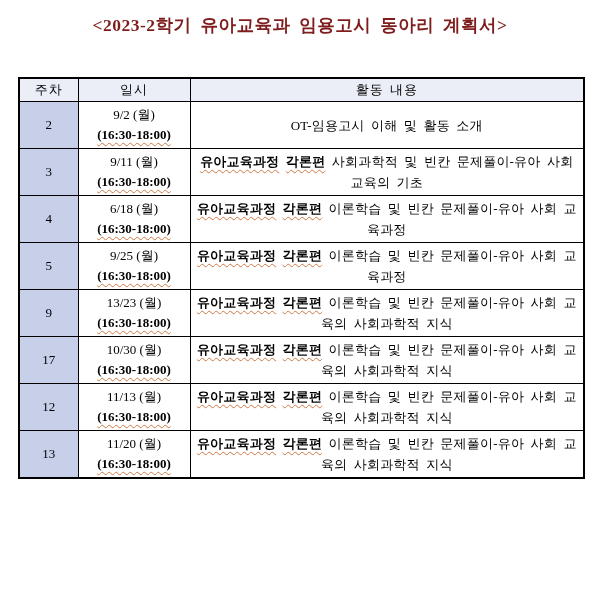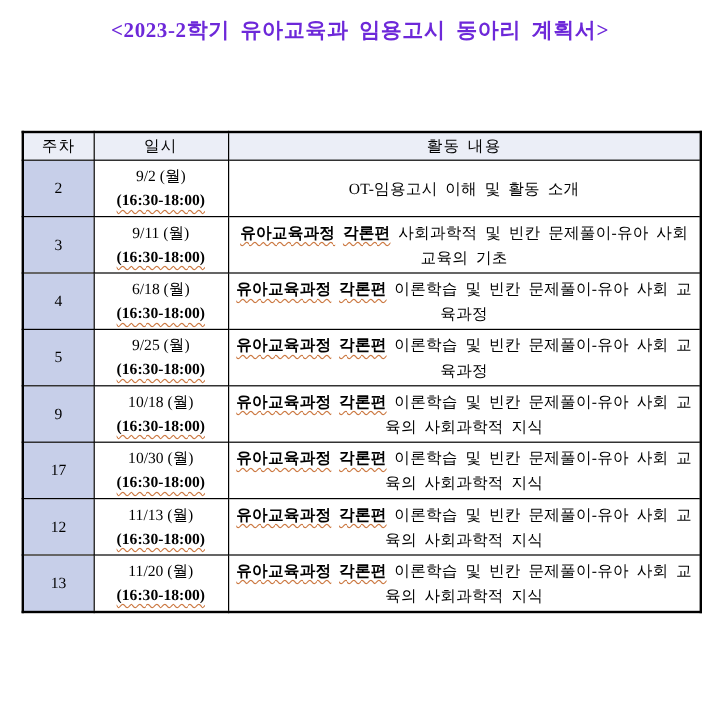--- a/index.html
+++ b/index.html
@@ -18,31 +18,30 @@
     height: 601px;
   }
   .doc-title {
     margin: 0;
     padding-top: 13px;
     text-align: center;
     font-size: 17.5px;
     font-weight: bold;
     letter-spacing: 0.5px;
     word-spacing: 4px;
-    color: #6d28d9;
+    color: #7f1d1d;
   }
   table.schedule {
     position: absolute;
     left: 18px;
     top: 77px;
     width: 565px;
     border-collapse: collapse;
     table-layout: fixed;
     border: 2px solid var(--border-color, #000);
-    margin-top: 32px;
   }
   table.schedule th,
   table.schedule td {
     border: 1.5px solid var(--border-color, #000);
     text-align: center;
     vertical-align: middle;
     font-size: 13px;
     padding: 1px 4px;
     overflow: hidden;
   }
@@ -129,21 +128,21 @@
           <td class="week-cell">5</td>
           <td class="date-cell">
             <span class="date-line">9/25 (월)</span>
             <span class="time-line spell-wavy">(16:30-18:00)</span>
           </td>
           <td class="activity-cell"><span class="spell-wavy">유아교육과정</span><span> </span><span class="spell-wavy">각론편</span><span> 이론학습 및 빈칸 문제풀이-유아 사회 교육과정</span></td>
         </tr>
         <tr>
           <td class="week-cell">9</td>
           <td class="date-cell">
-            <span class="date-line">10/18 (월)</span>
+            <span class="date-line">13/23 (월)</span>
             <span class="time-line spell-wavy">(16:30-18:00)</span>
           </td>
           <td class="activity-cell"><span class="spell-wavy">유아교육과정</span><span> </span><span class="spell-wavy">각론편</span><span> 이론학습 및 빈칸 문제풀이-유아 사회 교육의 사회과학적 지식</span></td>
         </tr>
         <tr>
           <td class="week-cell">17</td>
           <td class="date-cell">
             <span class="date-line">10/30 (월)</span>
             <span class="time-line spell-wavy">(16:30-18:00)</span>
           </td>

